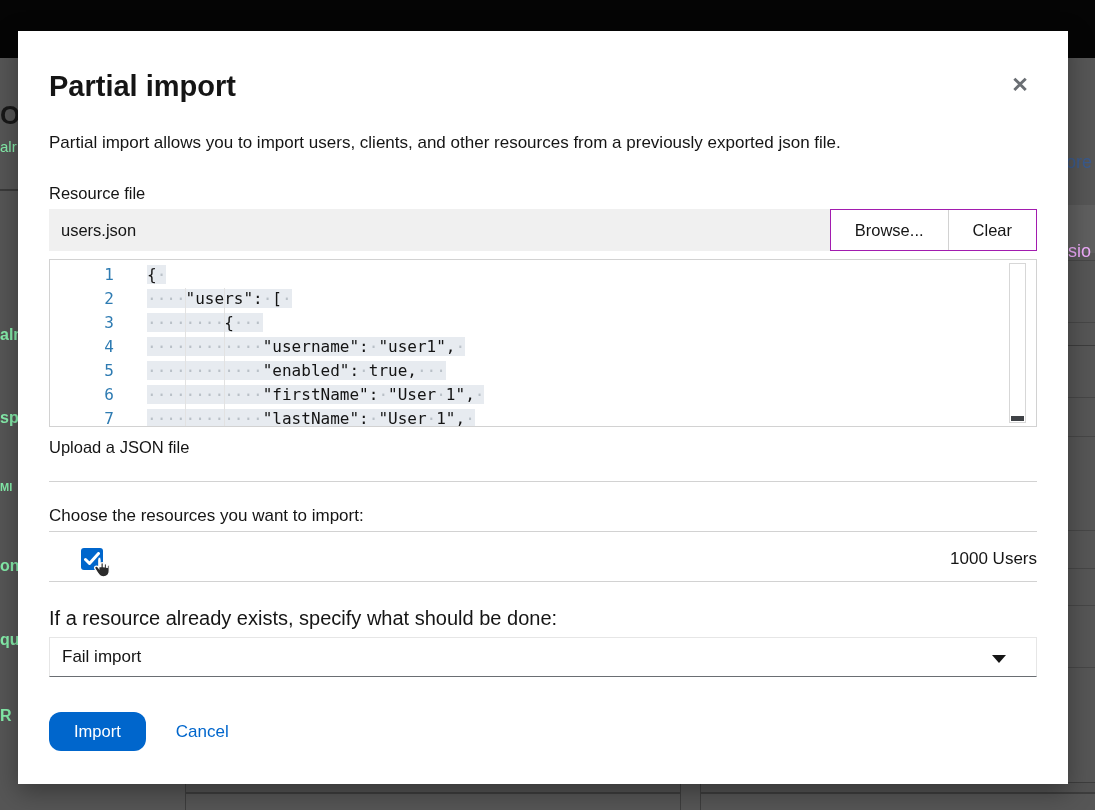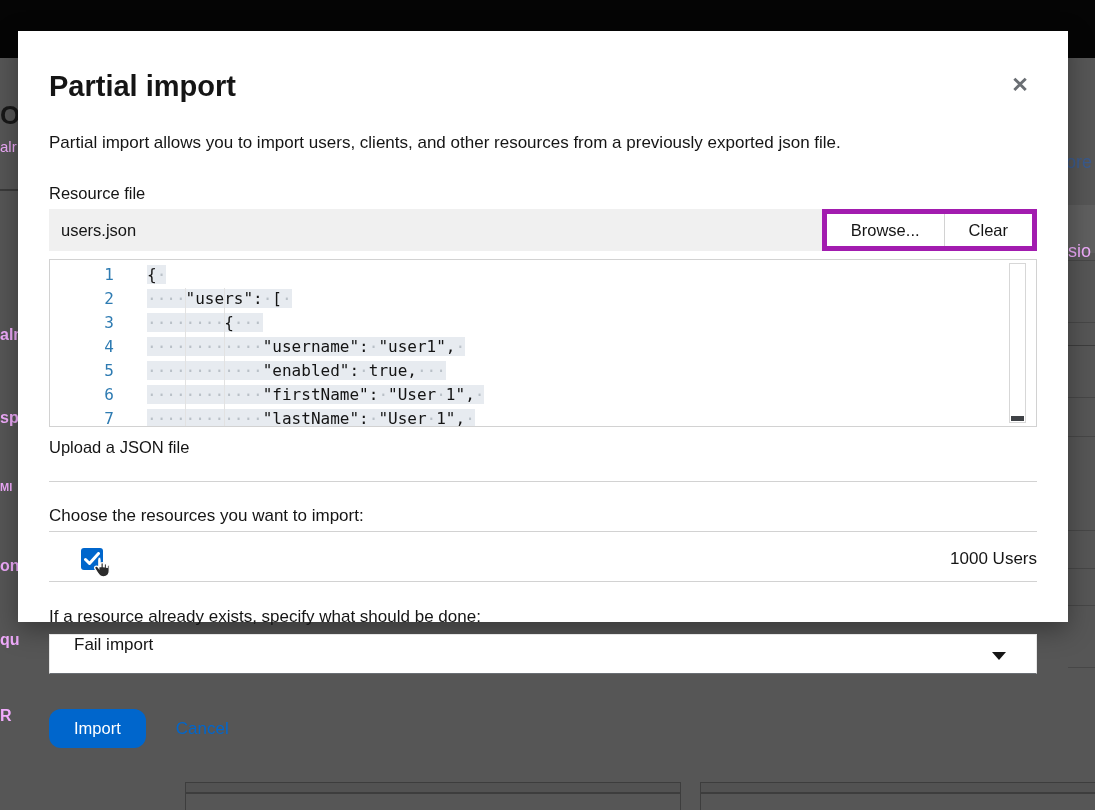--- a/index.html
+++ b/index.html
@@ -4,83 +4,83 @@
 <style>
   html,body{margin:0;padding:0;}
   body{
     width:1095px;height:810px;position:relative;overflow:hidden;
     background:#565656;
     font-family:"Liberation Sans",sans-serif;
     -webkit-font-smoothing:antialiased;
   }
   
   .masthead{position:absolute;left:0;top:0;width:1095px;height:58px;background:#050505;}
-  .bg-frag{position:absolute;color:#f0abfc;font-weight:600;white-space:nowrap;}
+  .bg-frag{position:absolute;color:#86efac;font-weight:600;white-space:nowrap;}
   .lf0{left:0;top:100px;font-size:26px;font-weight:700;color:#181818;}
   .lf1{left:0;top:138px;font-size:15px;font-weight:400;}
   .lf-divider{position:absolute;left:0;top:189px;width:18px;height:2px;background:#3a3a3a;}
   .lf2{left:0;top:326px;font-size:16px;}
   .lf3{left:0;top:409px;font-size:16px;}
   .lf4{left:0;top:481px;font-size:11px;}
   .lf5{left:0;top:557px;font-size:16px;}
   .lf6{left:0;top:631px;font-size:16px;}
   .lf7{left:0;top:707px;font-size:16px;}
   .rf-band{position:absolute;left:1068px;top:205px;width:27px;height:48px;background:#5f5f5f;}
   .rf0{left:1066px;top:152px;font-size:18px;color:#3a5a8c;font-weight:400;text-align:center;}
   .rf1{left:1068px;top:241px;font-size:18px;color:#f0abfc;font-weight:400;}
   .rstrip-line{position:absolute;left:1068px;width:27px;height:1px;background:#474747;}
   .bg-card{position:absolute;top:782px;height:30px;border:1px solid #3d3d3d;border-bottom:none;
     background:linear-gradient(#525252 0 9px,#3d3d3d 9px 11px,#565656 11px);}
   .bg-card1{left:185px;width:494px;}
   .bg-card2{left:700px;width:400px;}
   
   .modal{
-    position:absolute;left:18px;top:31px;width:1050px;height:591px;background:#ffffff;
+    position:absolute;left:18px;top:31px;width:1050px;height:753px;background:#ffffff;
     box-shadow:0 8px 24px rgba(0,0,0,.35);box-sizing:border-box;
     padding:0 31px;color:#151515;
   }
   .modal-title{margin:38px 0 0 0;font-size:29px;line-height:34px;font-weight:700;color:#151515;}
   .close-btn{position:absolute;top:40px;right:34px;width:28px;height:28px;border:none;background:none;
     color:#6a6e73;font-size:21px;font-weight:700;cursor:pointer;line-height:28px;text-align:center;padding:0;}
   .description{margin:29px 0 8px 0;font-size:17px;line-height:22px;color:#151515;}
   .field-label{margin:28px 0 0 0;font-size:16.5px;line-height:22px;}
   
   .file-row{margin-top:5px;display:flex;height:42px;border-radius:11px;}
   .filename{flex:1;background:#f0f0f0;display:flex;align-items:center;padding:0 12px;font-size:16.5px;color:#151515;}
-  .file-buttons{display:flex;border:5px solid #a21caf;box-sizing:border-box;}
+  .file-buttons{display:flex;border:1px solid #a21caf;box-sizing:border-box;}
   .file-btn{background:#ffffff;border:none;font-family:"Liberation Sans",sans-serif;font-size:16.5px;color:#151515;
     padding:0 24px;cursor:pointer;}
   .file-btn + .file-btn{border-left:1px solid #d2d2d2;}
   
   .editor{position:relative;margin-top:8px;height:168px;border:1px solid #d2d2d2;box-sizing:border-box;
     background:#ffffff;overflow:hidden;font-family:"DejaVu Sans Mono","Liberation Mono",monospace;
     font-size:16px;line-height:24px;padding-top:3px;}
   .code-row{display:flex;height:24px;white-space:pre;}
   .ln{width:64px;text-align:right;color:#2e7bb2;flex:none;}
   .code{margin-left:33px;color:#141414;}
   .hl{background:#e7ebf0;}
   .ws{color:#b9c0c7;}
   .indent-guide{position:absolute;width:1px;background:#e2e2e2;top:28px;height:140px;z-index:2;}
   .ig1{left:135px;} .ig2{left:174px;}
   .vscroll{position:absolute;right:10px;top:3px;bottom:3px;width:17px;border:1px solid #d7d7d7;box-sizing:border-box;background:#fff;}
   .vthumb{position:absolute;left:1px;right:1px;bottom:1px;height:5px;background:#3f4246;}
   .helper{margin:11px 0 0 0;font-size:16.5px;color:#151515;}
   .divider{height:1px;background:#d2d2d2;border:none;margin:0;}
   .div1{margin-top:24px;} .div2{margin-top:5px;} .div3{margin-top:7px;}
   .section-label{margin:24px 0 0 0;font-size:17px;}
-  .if-label{margin:25px 0 0 0;font-size:17px;}
+  .if-label{margin:25px 0 0 0;font-size:20px;}
   
   .checkbox-row{margin-top:12px;height:30px;display:flex;align-items:center;padding-left:32px;position:relative;justify-content:space-between;}
   .checkbox{width:22px;height:22px;background:#0066cc;border-radius:3px;position:relative;flex:none;cursor:pointer;}
   .checkbox svg{position:absolute;left:3px;top:4px;}
   .cursor-icon{position:absolute;left:42px;top:13px;width:22px;height:24px;pointer-events:none;z-index:3;}
   .checkbox-label{margin-left:13px;font-size:17px;color:#151515;}
   
   .select{margin-top:7px;height:40px;border:1px solid #e6e6e6;border-bottom:1px solid #6a6e73;box-sizing:border-box;
-    display:flex;padding:0 24px;font-size:17px;cursor:pointer;background:#fff;position:relative;}
+    display:flex;align-items:center;padding:0 12px;font-size:17px;cursor:pointer;background:#fff;position:relative;}
   .caret{position:absolute;right:30px;top:17px;width:0;height:0;
     border-left:7px solid transparent;border-right:7px solid transparent;border-top:8px solid #151515;}
   
   .actions{margin-top:35px;display:flex;align-items:center;}
   .import-btn{background:#0066cc;color:#ffffff;border:none;border-radius:12px;font-family:"Liberation Sans",sans-serif;
     font-size:16.5px;padding:10px 25px;cursor:pointer;}
   .cancel-link{margin-left:30px;color:#0066cc;font-size:17px;text-decoration:none;cursor:pointer;}
 </style>
 </head>
 <body>

